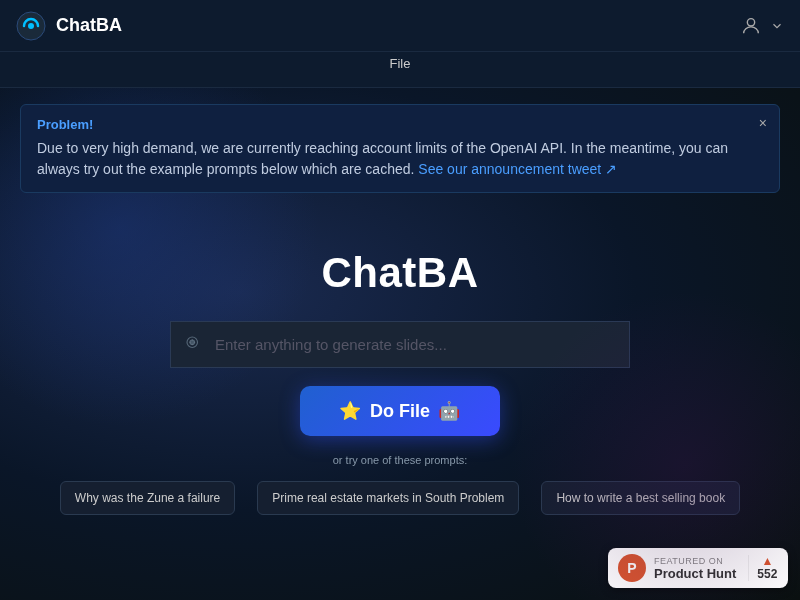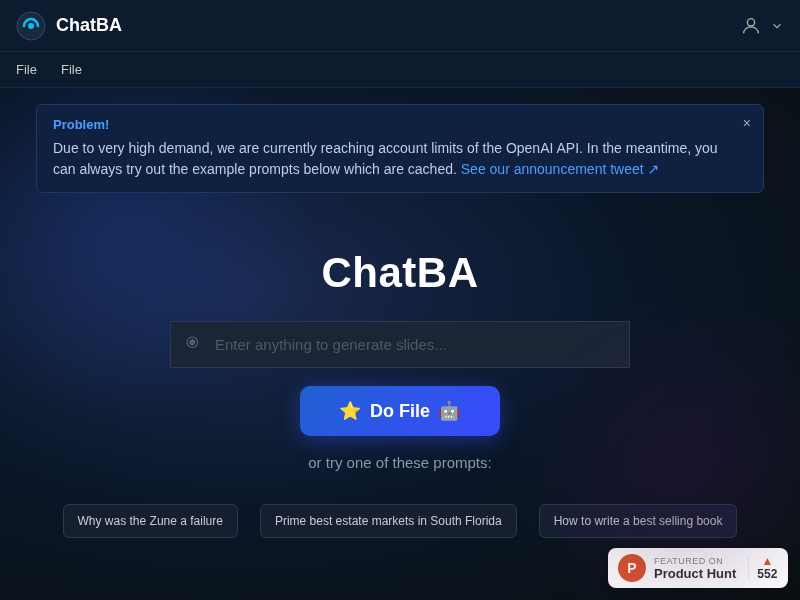--- a/index.html
+++ b/index.html
@@ -67,20 +67,21 @@
 
     
     .menubar {
       display: flex;
       align-items: center;
       background: #0d1b2e;
       padding: 0 16px;
       height: 36px;
       border-bottom: 1px solid #1a2a40;
       gap: 24px;
+      flex-direction: column;
     }
 
     .menu-item {
       font-size: 13px;
       color: #ccc;
       cursor: pointer;
       padding: 4px 0;
     }
 
     
@@ -110,21 +111,21 @@
       right: -60px;
       width: 350px;
       height: 350px;
       background: radial-gradient(circle, rgba(60,20,80,0.3) 0%, transparent 70%);
       pointer-events: none;
     }
 
     
     .alert-banner {
       position: relative;
-      margin: 16px 36px;
+      margin: 16px 20px;
       background: #0f2040;
       border: 1px solid #1a3a60;
       border-radius: 6px;
       padding: 12px 40px 12px 16px;
     }
 
     .alert-title {
       font-size: 13px;
       font-weight: 700;
       color: #4a9eff;
@@ -210,23 +211,23 @@
       cursor: pointer;
       display: flex;
       align-items: center;
       gap: 8px;
       margin-bottom: 18px;
       box-shadow: 0 4px 20px rgba(50,80,255,0.4);
     }
 
     
     .or-text {
-      font-size: 15px;
+      font-size: 11px;
       color: #8899aa;
-      margin-bottom: 33px;
+      margin-bottom: 15px;
     }
 
     
     .prompts-row {
       display: flex;
       gap: 22px;
       flex-wrap: wrap;
       justify-content: center;
       padding: 0 20px;
     }
@@ -374,21 +375,21 @@
     <button class="magic-btn">
       <span style="font-size:18px;">⭐</span>
       <span>Do File</span>
       <span style="font-size:18px;">🤖</span>
     </button>
 
     <p class="or-text">or try one of these prompts:</p>
 
     <div class="prompts-row">
       <button class="prompt-chip">Why was the Zune a failure</button>
-      <button class="prompt-chip">Prime best estate markets in South Florida</button>
+      <button class="prompt-chip">Prime real estate markets in South Problem</button>
       <button class="prompt-chip">How to write a best selling book</button>
     </div>
 
   </div>
 
   <a class="ph-badge" href="#">
     <div class="ph-logo">
       <span>P</span>
     </div>
     <div class="ph-text-block">

